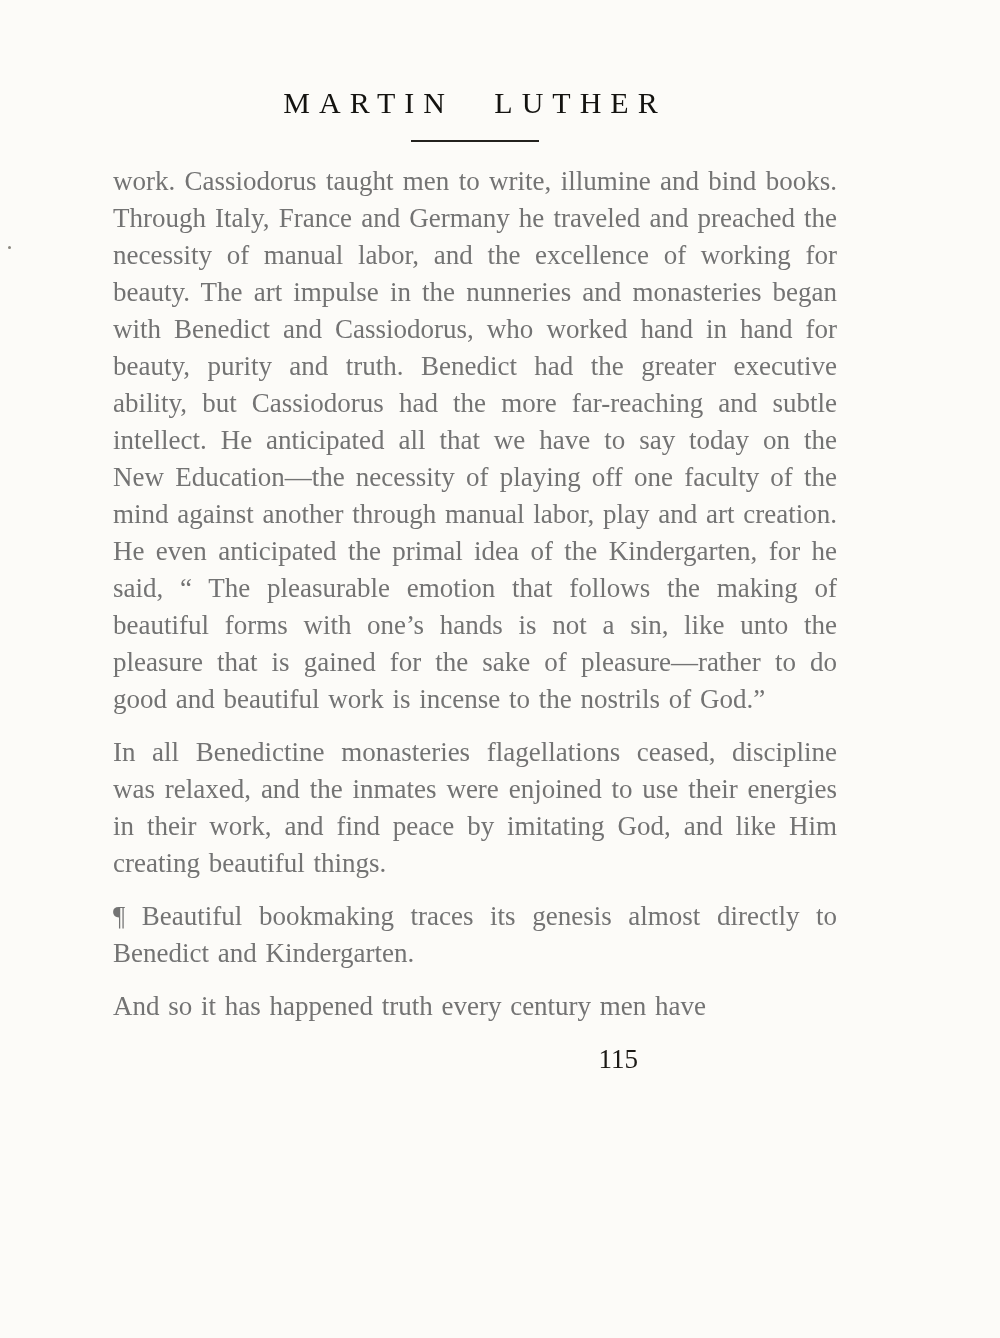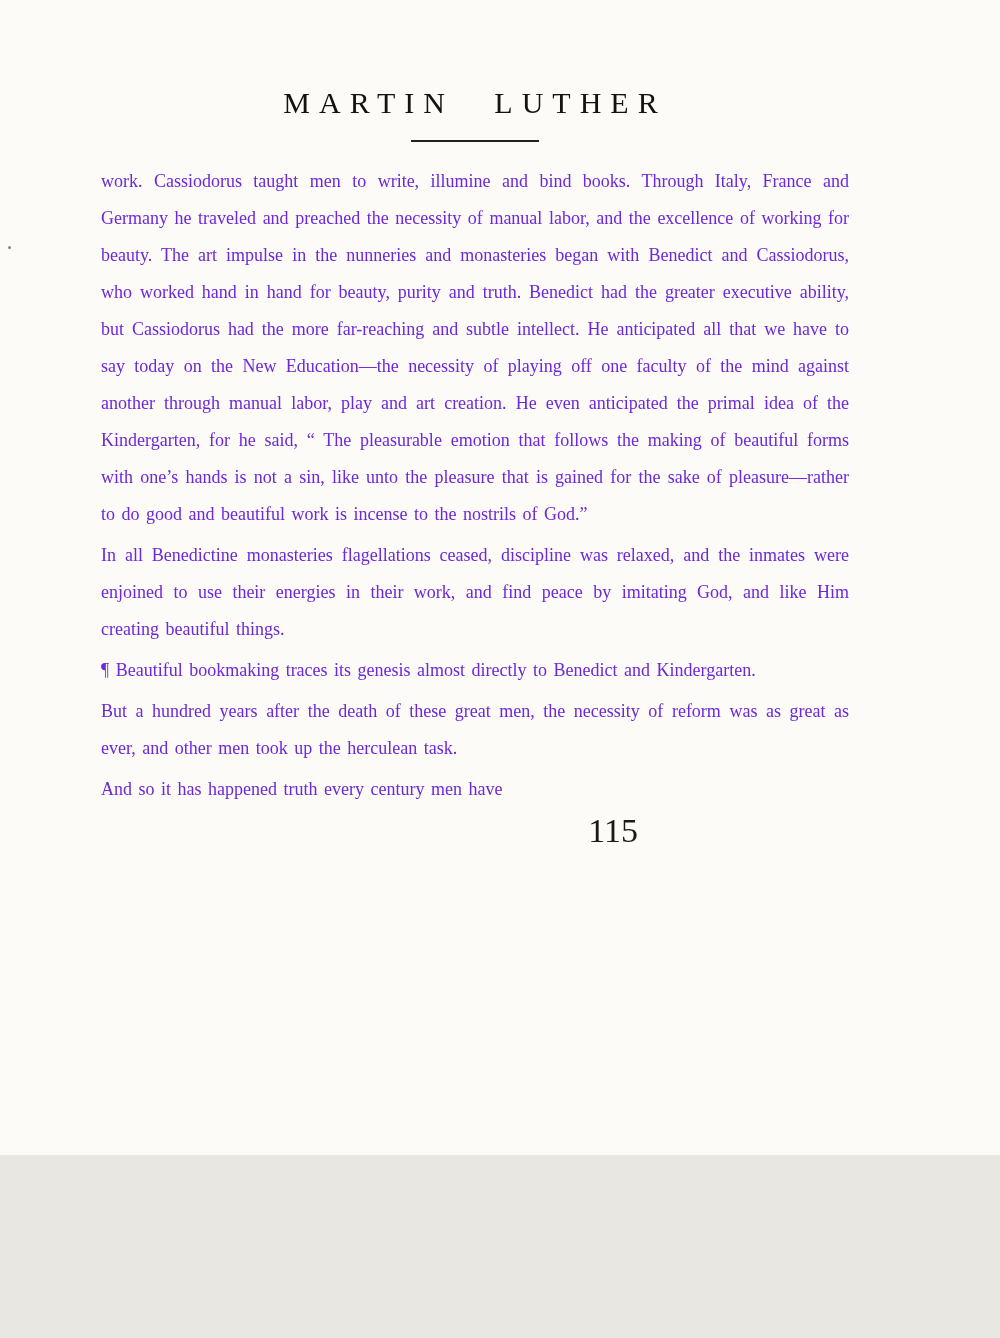--- a/index.html
+++ b/index.html
@@ -3,21 +3,21 @@
 <meta charset="utf-8">
 <style>
   html, body {
     margin: 0;
     padding: 0;
     background: #e9e7e2;
   }
   .page {
     position: relative;
     width: 1000px;
-    height: 1155px;
+    height: 1338px;
     margin: 0 auto;
     background: #fcfbf8;
     box-sizing: border-box;
     font-family: "Liberation Serif", "DejaVu Serif", serif;
     color: #1b1915;
     overflow: hidden;
   }
   .page-inner {
     box-sizing: border-box;
     padding: 86px 147px 0 97px; 
@@ -35,33 +35,33 @@
     width: 128px;
     height: 2px;
     background: #23211d;
     margin: 20px auto 0 auto;
     border: none;
   }
   .text-block {
     margin-top: 21px;
   }
   .text-block p {
-    margin: 4px;
-    font-size: 18px;
+    margin: 16px;
+    font-size: 27px;
     line-height: 37px;
     text-align: justify;
     text-justify: inter-word;
     word-spacing: 2px;
-    color: #6d28d9;
+    color: #737373;
   }
   .page-number {
     margin-top: 3px;
     padding-right: 215px;
     text-align: right;
-    font-size: 34px;
+    font-size: 27px;
     line-height: 37px;
     color: #1b1915;
   }
   
   .scan-speck {
     position: absolute;
     left: 8px;
     top: 246px;
     width: 3px;
     height: 3px;
@@ -78,20 +78,19 @@
 
     <header>
       <h1 class="running-head">MARTIN LUTHER</h1>
       <div class="head-rule"></div>
     </header>
 
     <main class="text-block">
       <p>work. Cassiodorus taught men to write, illumine and bind books. Through Italy, France and Germany he traveled and preached the necessity of manual labor, and the excellence of working for beauty. The art impulse in the nunneries and monasteries began with Benedict and Cassiodorus, who worked hand in hand for beauty, purity and truth. Benedict had the greater executive ability, but Cassiodorus had the more far-reaching and subtle intellect. He anticipated all that we have to say today on the New Education—the necessity of playing off one faculty of the mind against another through manual labor, play and art creation. He even anticipated the primal idea of the Kindergarten, for he said, “ The pleasurable emotion that follows the making of beautiful forms with one’s hands is not a sin, like unto the pleasure that is gained for the sake of pleasure—rather to do good and beautiful work is incense to the nostrils of God.”</p>
       <p>In all Benedictine monasteries flagellations ceased, discipline was relaxed, and the inmates were enjoined to use their energies in their work, and find peace by imitating God, and like Him creating beautiful things.</p>
       <p>¶ Beautiful bookmaking traces its genesis almost directly to Benedict and Kindergarten.</p>
-      <p>But a hundred years after the death of these great men, the necessity of reform was as great as ever, and other men took up the herculean task.</p>
       <p>And so it has happened truth every century men have</p>
     </main>
 
     <div class="page-number">115</div>
 
   </div>
 </div>
 
 </body></html>

